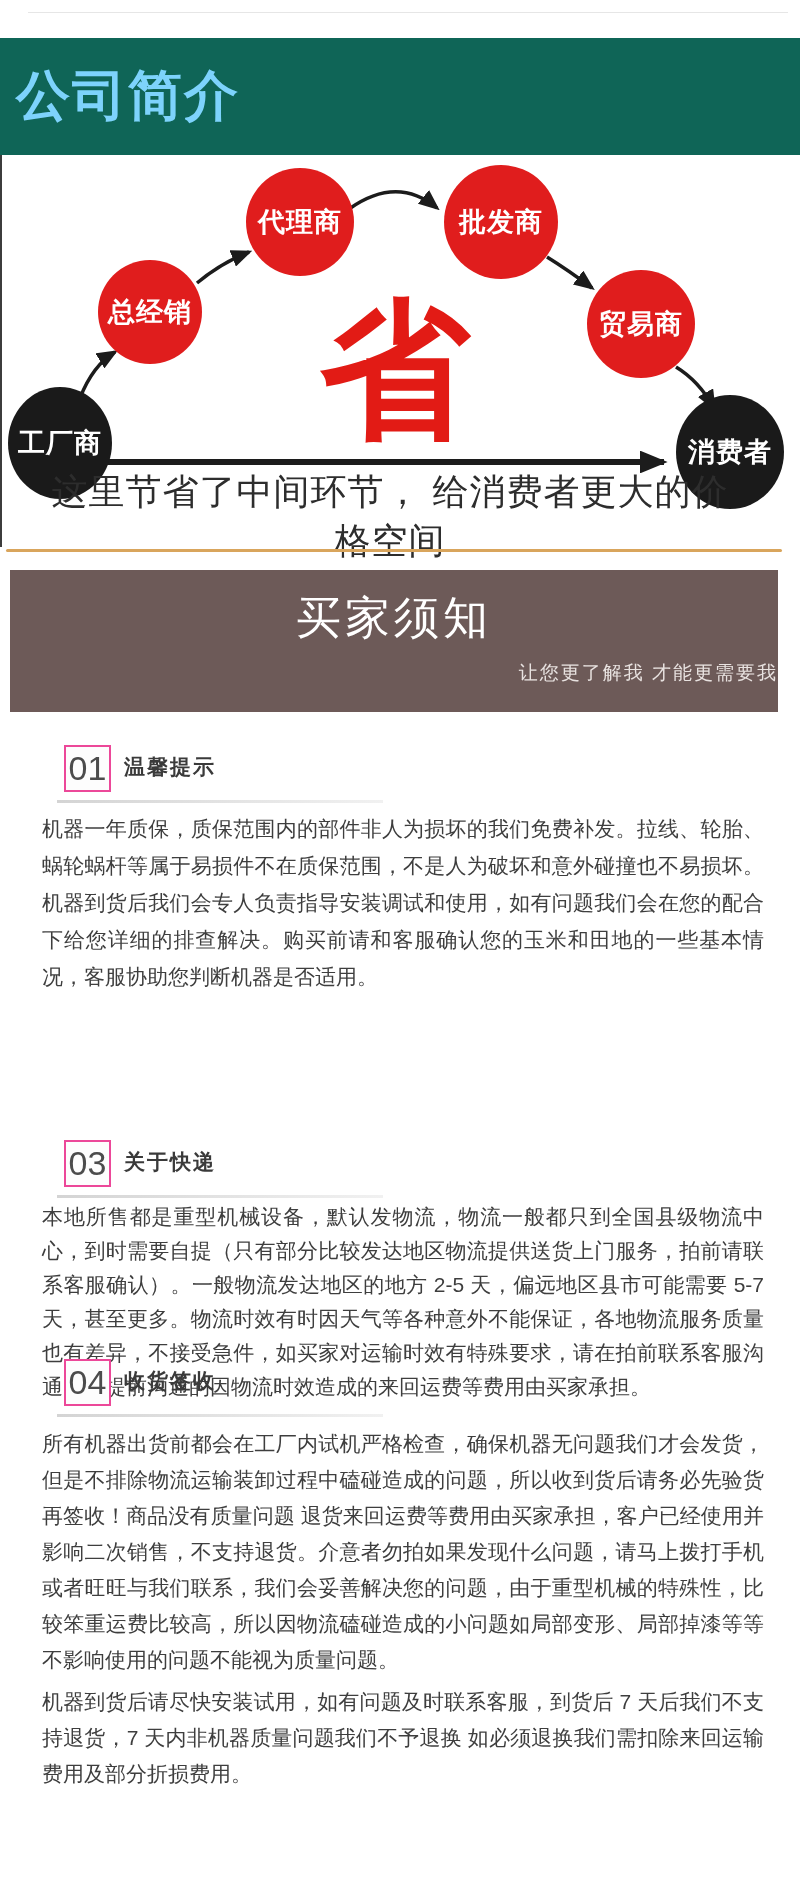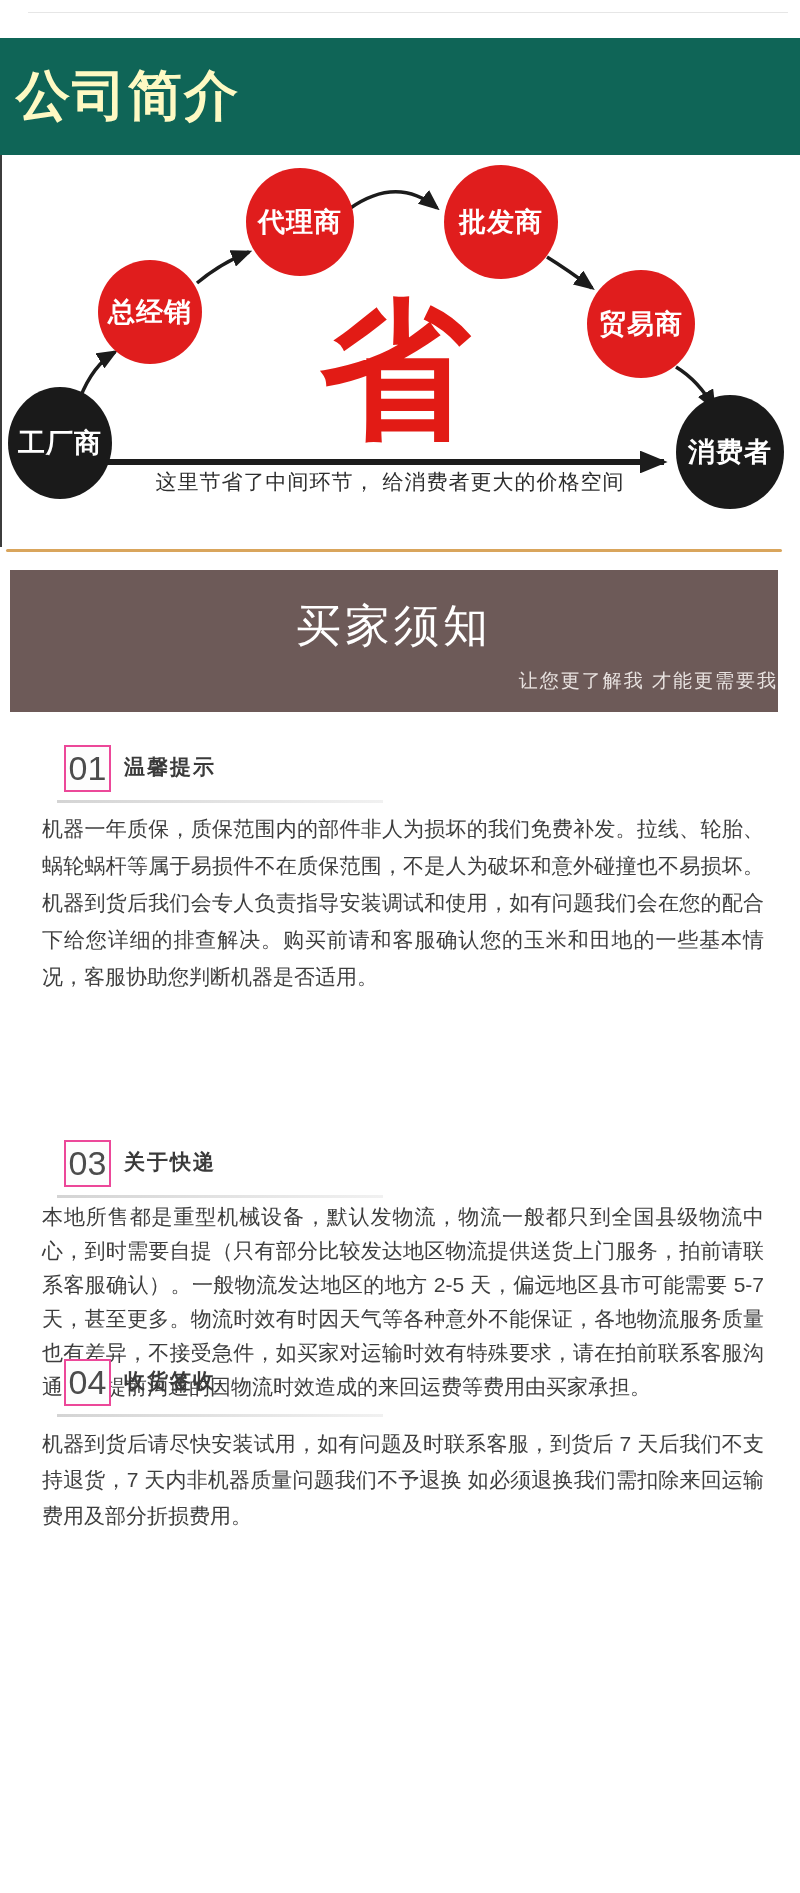--- a/index.html
+++ b/index.html
@@ -4,48 +4,48 @@
 <style>
   html,body{margin:0;padding:0;background:#ffffff;}
   .page{position:relative;width:800px;height:1893px;background:#ffffff;overflow:hidden;
         font-family:"Liberation Sans",sans-serif;}
   .top-hairline{position:absolute;top:12px;left:28px;width:760px;height:1px;background:#e6e6e6;}
 
   
   .green-banner{position:absolute;top:38px;left:0;width:800px;height:117px;background:#0f6557;
                 display:flex;align-items:center;}
   .green-banner h1{margin:0 0 0 16px;font-family:"DejaVu Serif",serif;font-weight:bold;
-                   font-size:54px;color:#fef9c3;letter-spacing:2px;}
+                   font-size:54px;color:#7dd3fc;letter-spacing:2px;}
 
   
   .diagram{position:absolute;top:155px;left:0;width:800px;height:405px;}
   .left-edge-line{position:absolute;left:0;top:0;width:2px;height:392px;background:#3c3c3c;}
   .arrows{position:absolute;left:0;top:0;}
   .node{position:absolute;border-radius:50%;display:flex;align-items:center;justify-content:center;
         color:#fff;font-size:27px;font-weight:bold;letter-spacing:1px;white-space:nowrap;}
   .node.red{background:#e01d1d;}
   .node.black{background:#1a1a1a;}
   .n-factory{left:8px;top:232px;width:104px;height:112px;text-align:right;}
   .n-distributor{left:98px;top:105px;width:104px;height:104px;}
   .n-agent{left:246px;top:13px;width:108px;height:108px;}
   .n-wholesaler{left:444px;top:10px;width:114px;height:114px;}
   .n-trader{left:587px;top:115px;width:108px;height:108px;}
   .n-consumer{left:676px;top:240px;width:108px;height:114px;}
   .save-char{position:absolute;left:320px;top:140px;width:150px;text-align:center;
              color:#e21b15;font-size:150px;font-weight:bold;line-height:1;}
   .diagram-caption{position:absolute;left:40px;top:313px;width:700px;text-align:center;
-                   color:#2d2d2d;font-size:21px;font-weight:500;letter-spacing:1px;}
+                   color:#2d2d2d;font-size:36px;font-weight:500;letter-spacing:1px;}
 
   
   .tan-divider{position:absolute;top:549px;left:6px;width:776px;height:3px;background:#d9a55c;border-radius:2px;}
 
   
   .notice-banner{position:absolute;top:570px;left:10px;width:768px;height:142px;background:#6d5a58;
                  text-align:center;color:#ffffff;}
-  .notice-title{padding-top:26px;font-size:45px;letter-spacing:4px;}
+  .notice-title{padding-top:18px;font-size:45px;letter-spacing:4px;}
   .notice-subtitle{margin-top:12px;font-size:19px;color:#e8e2e0;letter-spacing:2px;text-align:right;}
 
   
   .note-sec{position:absolute;left:0;width:800px;}
   .num-box{position:absolute;left:64px;top:0;width:47px;height:47px;box-sizing:border-box;
            border:2px solid #ec4899;background:#fdfdfd;color:#4c4c4c;font-size:34px;
            display:flex;align-items:center;justify-content:center;}
   .sec-title{position:absolute;left:124px;top:8px;margin:0;font-size:21px;font-weight:bold;
              color:#3a3a3a;letter-spacing:2px;}
   .sec-underline{position:absolute;left:57px;top:55px;width:326px;height:3px;
@@ -139,17 +139,18 @@
     <div class="sec-body lh34">
       <p>本地所售都是重型机械设备，默认发物流，物流一般都只到全国县级物流中心，到时需要自提（只有部分比较发达地区物流提供送货上门服务，拍前请联系客服确认）。一般物流发达地区的地方 2-5 天，偏远地区县市可能需要 5-7 天，甚至更多。物流时效有时因天气等各种意外不能保证，各地物流服务质量也有差异，不接受急件，如买家对运输时效有特殊要求，请在拍前联系客服沟通。未提前沟通的因物流时效造成的来回运费等费用由买家承担。</p>
     </div>
   </section>
 
   <section class="note-sec s4">
     <div class="num-box">04</div>
     <h2 class="sec-title">收货签收</h2>
     <div class="sec-underline"></div>
     <div class="sec-body lh36">
+      <p>所有机器出货前都会在工厂内试机严格检查，确保机器无问题我们才会发货，但是不排除物流运输装卸过程中磕碰造成的问题，所以收到货后请务必先验货再签收！商品没有质量问题 退货来回运费等费用由买家承担，客户已经使用并影响二次销售，不支持退货。介意者勿拍如果发现什么问题，请马上拨打手机或者旺旺与我们联系，我们会妥善解决您的问题，由于重型机械的特殊性，比较笨重运费比较高，所以因物流磕碰造成的小问题如局部变形、局部掉漆等等不影响使用的问题不能视为质量问题。</p>
       <p>机器到货后请尽快安装试用，如有问题及时联系客服，到货后 7 天后我们不支持退货，7 天内非机器质量问题我们不予退换 如必须退换我们需扣除来回运输费用及部分折损费用。</p>
     </div>
   </section>
 
 </div>
 
 </body></html>

